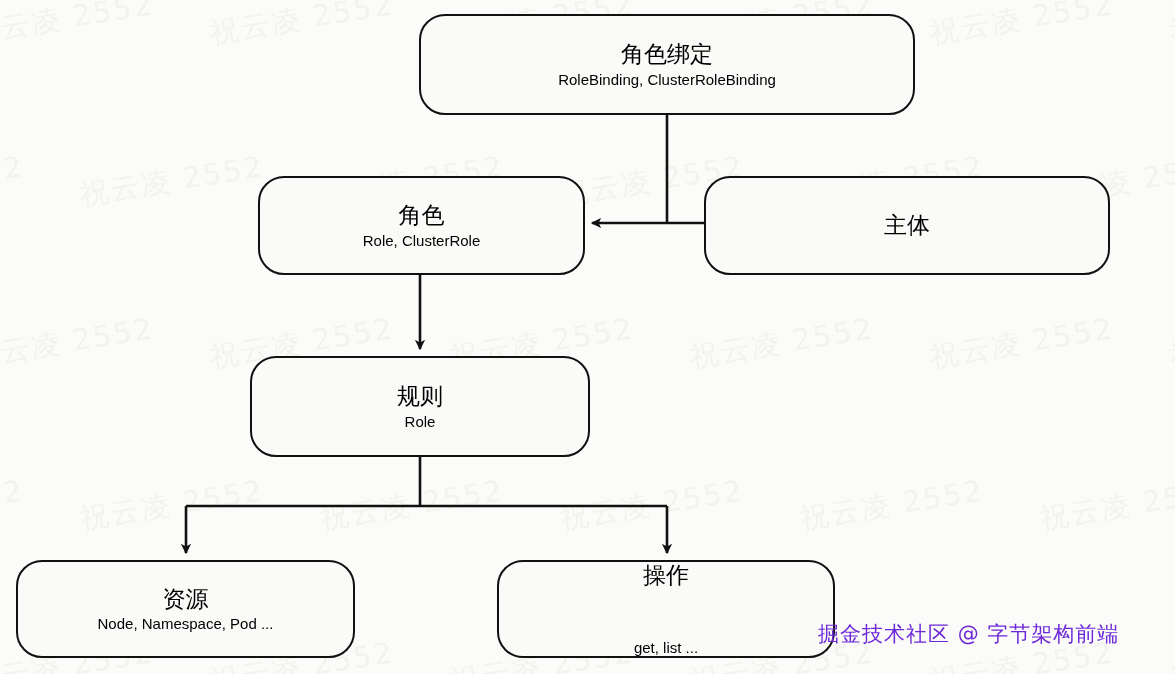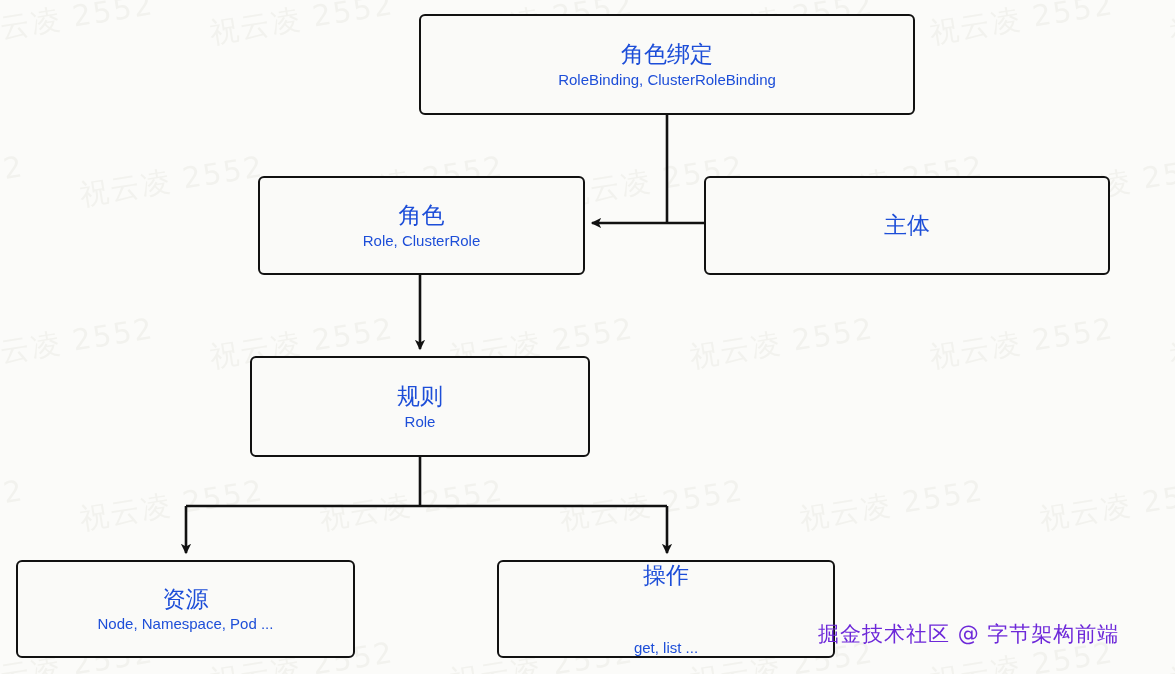--- a/index.html
+++ b/index.html
@@ -30,30 +30,30 @@
   }
 
   
   #edges{position:absolute;left:0;top:0;width:1175px;height:674px;z-index:2;}
 
   
   .node{
     position:absolute;
     box-sizing:border-box;
     border:2.5px solid #111111;
-    border-radius:6px;
+    border-radius:26px;
     background:#fafaf8;
     z-index:3;
     display:flex;
     flex-direction:column;
     align-items:center;
     justify-content:center;
     text-align:center;
     line-height:1.32;
-    color:#1d4ed8;
+    color:#000000;
   }
   .node .t1{font-size:23px;}
   .node .t2{font-size:15px;}
 
   #node-rolebinding{left:419px;top:14px;width:496px;height:101px;}
   #node-role{left:258px;top:176px;width:327px;height:99px;}
   #node-subject{left:704px;top:176px;width:406px;height:99px;}
   #node-rule{left:250px;top:356px;width:340px;height:101px;}
   #node-resource{left:16px;top:560px;width:339px;height:98px;}
   #node-verb{left:497px;top:560px;width:338px;height:98px;gap:48px;}

